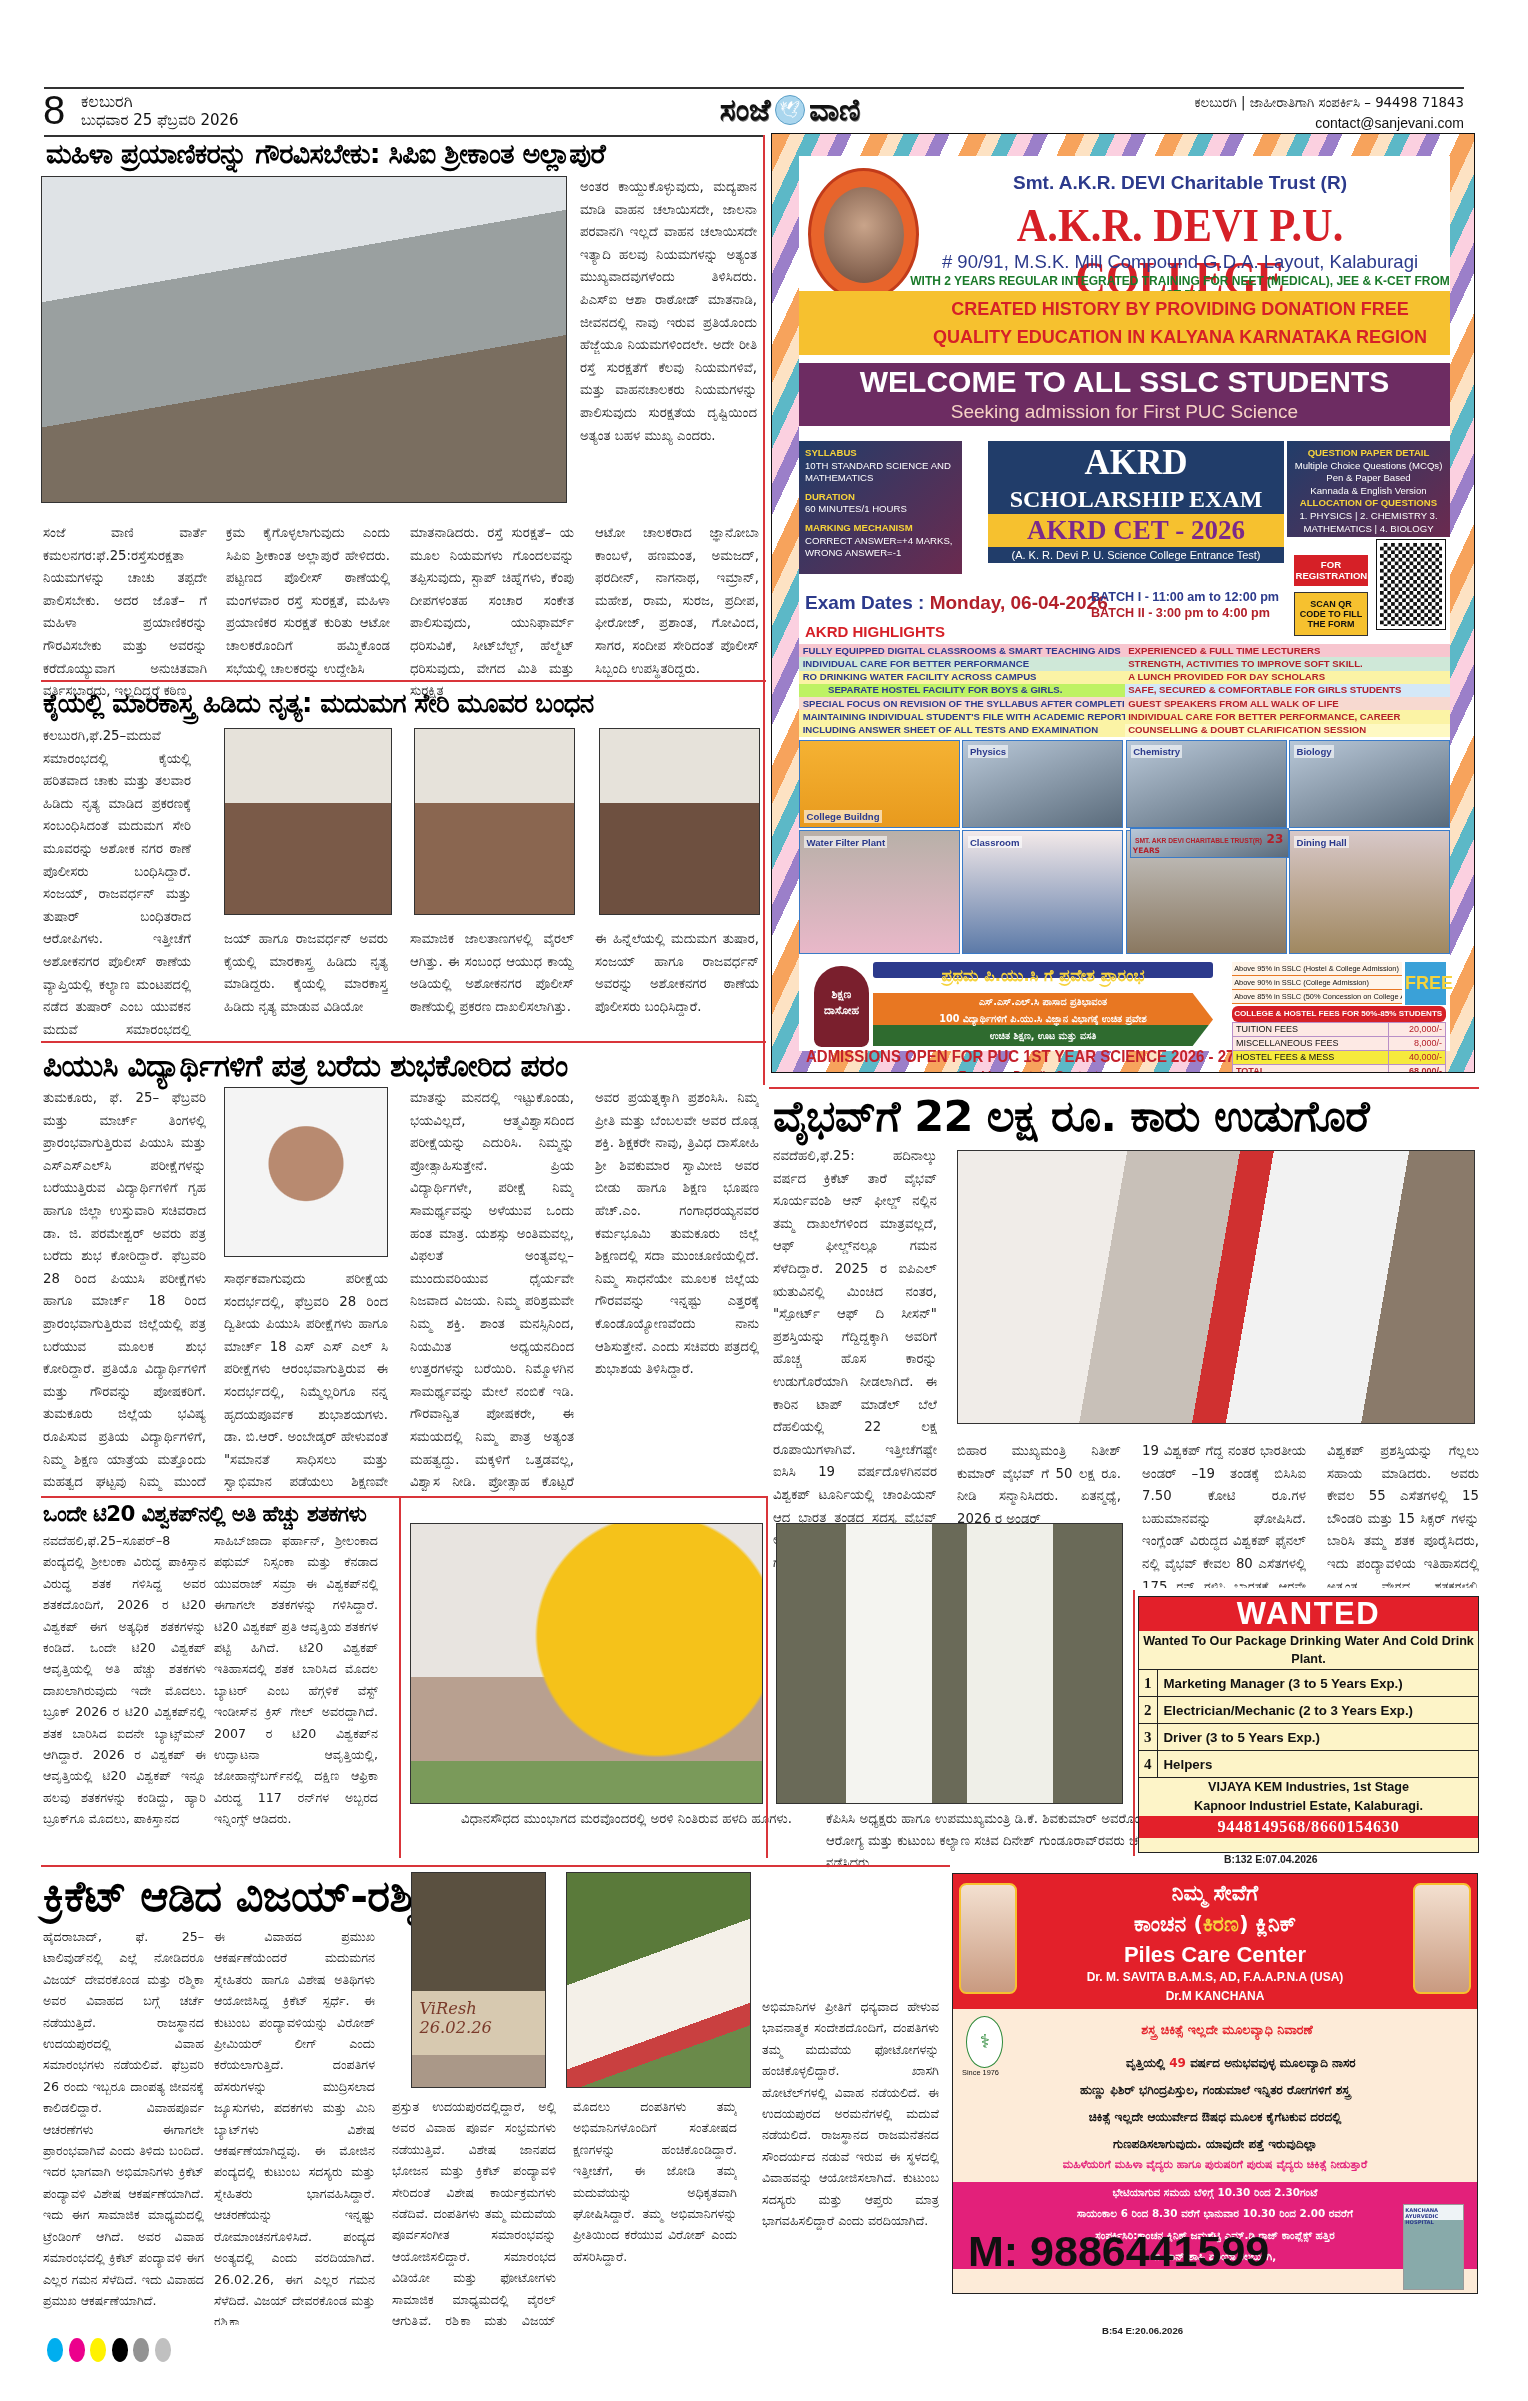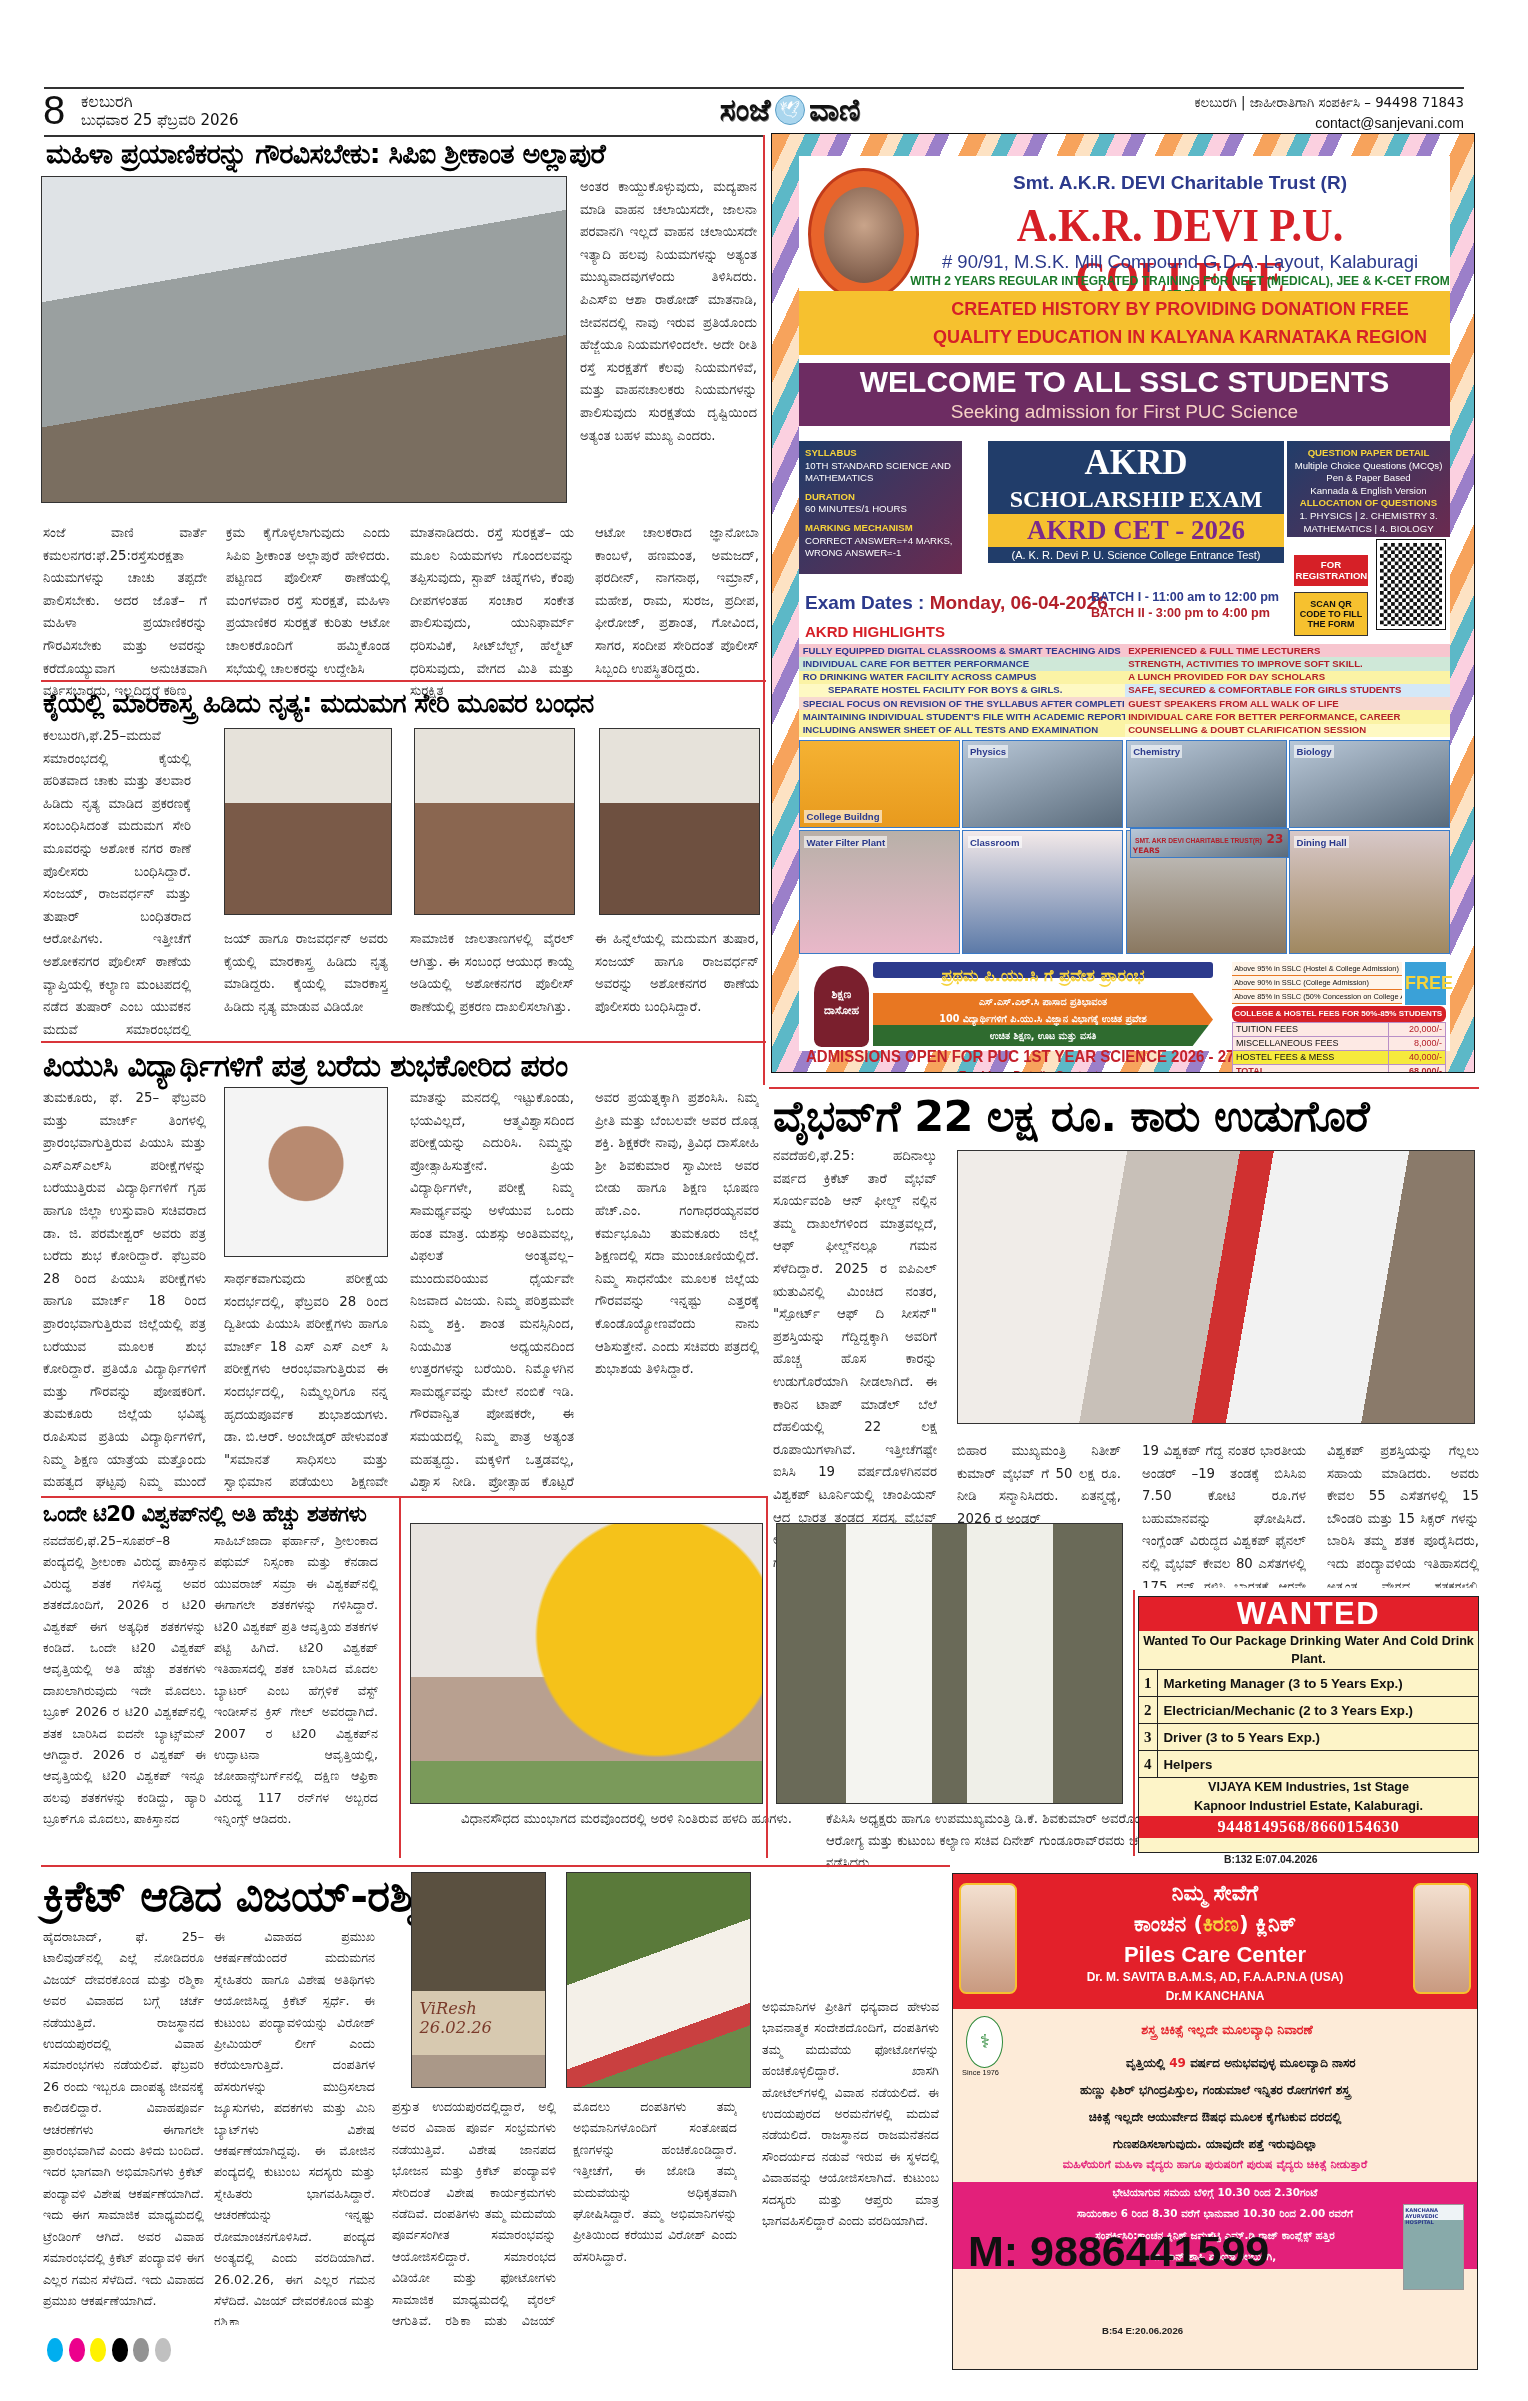--- a/index.html
+++ b/index.html
@@ -81,21 +81,21 @@
   .wanted{left:1138px;top:1596px;width:341px;height:257px;border:1.5px solid #222;background:#fdf4c8;font-family:"Liberation Sans",sans-serif;}
   .wanted .wt{background:#e3202a;color:#fff;font-size:31px;font-weight:bold;text-align:center;line-height:34px;letter-spacing:1.5px;}
   .wanted .desc{text-align:center;font-weight:bold;font-size:12.6px;line-height:18px;border-bottom:1.5px solid #222;padding:1px;}
   .wanted .row{display:flex;border-bottom:1.5px solid #222;height:27px;align-items:center;font-weight:bold;font-size:13.3px;}
   .wanted .row .num{width:18.5px;border-right:1.5px solid #222;height:100%;display:flex;align-items:center;justify-content:center;font-family:"Liberation Serif",serif;font-size:15px;}
   .wanted .row .txt{padding-left:6px;}
   .wanted .co{text-align:center;font-size:12.6px;font-weight:bold;line-height:19px;}
   .wanted .phone{background:#e3202a;color:#fff;text-align:center;font-size:16.3px;font-weight:bold;font-family:"Liberation Serif",serif;letter-spacing:0.7px;line-height:22px;}
   .adcode{font-family:"Liberation Sans",sans-serif;font-weight:bold;font-size:10.4px;color:#222;}
   
-  .clinic{left:952px;top:1873px;width:526px;height:497px;border:1.5px solid #222;background:#fdebd8;font-family:"DejaVu Sans",sans-serif;overflow:hidden;}
+  .clinic{left:952px;top:1873px;width:526px;height:421px;border:1.5px solid #222;background:#fdebd8;font-family:"DejaVu Sans",sans-serif;overflow:hidden;}
   .clinic .red{position:absolute;left:0;top:0;width:100%;height:135px;background:#e3202a;}
   .clinic .doc{position:absolute;top:9px;width:58px;height:111px;border:2.2px solid #f6c12f;border-radius:7.4px;background:linear-gradient(#f3e0d0,#c99a80);}
   .clinic .t1{position:absolute;top:7.4px;left:0;width:100%;text-align:center;color:#fff;font-weight:bold;font-size:21px;}
   .clinic .t2{position:absolute;top:38px;left:0;width:100%;text-align:center;color:#fff;font-weight:bold;font-size:21px;}
   .clinic .t2 .kiran{color:#f6d33c;}
   .clinic .t3{position:absolute;top:68px;left:0;width:100%;text-align:center;color:#fff;font-weight:bold;font-size:22px;font-family:"Liberation Sans",sans-serif;}
   .clinic .t4{position:absolute;top:96px;left:0;width:100%;text-align:center;color:#fff;font-weight:bold;font-size:12px;font-family:"Liberation Sans",sans-serif;}
   .clinic .t5{position:absolute;top:115px;left:0;width:100%;text-align:center;color:#fff;font-weight:bold;font-size:12px;font-family:"Liberation Sans",sans-serif;}
   .clinic .logo-c{position:absolute;top:142px;left:13.3px;width:37px;height:52px;border-radius:50%;border:1.5px solid #2f8a3a;background:#fff;color:#2f8a3a;font-size:19px;text-align:center;line-height:49px;}
   .clinic .since{position:absolute;top:194px;left:9px;font-size:7.4px;font-family:"Liberation Sans",sans-serif;}
@@ -208,21 +208,21 @@
       <div class="b2">BATCH II - 3:00 pm to 4:00 pm</div>
     </div>
     <div class="hl-title">AKRD HIGHLIGHTS</div>
     <div class="hl-grid" id="hl-grid">
         <div style="background: rgb(247, 198, 207); color: rgb(44, 58, 140);">FULLY EQUIPPED DIGITAL CLASSROOMS &amp; SMART TEACHING AIDS</div>
         <div style="background: rgb(247, 198, 207); color: rgb(179, 32, 42);">EXPERIENCED &amp; FULL TIME LECTURERS</div>
         <div style="background: rgb(207, 232, 216); color: rgb(44, 58, 140);">INDIVIDUAL CARE FOR BETTER PERFORMANCE</div>
         <div style="background: rgb(207, 232, 216); color: rgb(179, 32, 42);">STRENGTH, ACTIVITIES TO IMPROVE SOFT SKILL.</div>
         <div style="background: rgb(251, 243, 165); color: rgb(44, 58, 140);">RO DRINKING WATER FACILITY ACROSS CAMPUS</div>
         <div style="background: rgb(251, 243, 165); color: rgb(179, 32, 42);">A LUNCH PROVIDED FOR DAY SCHOLARS</div>
-        <div style="background: #fef9c3; color: rgb(44, 58, 140); padding-left: 29px;">SEPARATE HOSTEL FACILITY FOR BOYS &amp; GIRLS.</div>
+        <div style="background: #bef264; color: rgb(44, 58, 140); padding-left: 29px;">SEPARATE HOSTEL FACILITY FOR BOYS &amp; GIRLS.</div>
         <div style="background: rgb(212, 232, 247); color: rgb(179, 32, 42);">SAFE, SECURED &amp; COMFORTABLE FOR GIRLS STUDENTS</div>
         <div style="background: rgb(247, 217, 208); color: rgb(44, 58, 140);">SPECIAL FOCUS ON REVISION OF THE SYLLABUS AFTER COMPLETION</div>
         <div style="background: rgb(247, 217, 208); color: rgb(179, 32, 42);">GUEST SPEAKERS FROM ALL WALK OF LIFE</div>
         <div style="background: rgb(251, 243, 165); color: rgb(44, 58, 140);">MAINTAINING INDIVIDUAL STUDENT'S FILE WITH ACADEMIC REPORT</div>
         <div style="background: rgb(251, 243, 165); color: rgb(179, 32, 42);">INDIVIDUAL CARE FOR BETTER PERFORMANCE, CAREER</div>
         <div style="background: rgb(251, 243, 165); color: rgb(44, 58, 140);">INCLUDING ANSWER SHEET OF ALL TESTS AND EXAMINATION</div>
         <div style="background: #fef9c3; color: rgb(179, 32, 42);">COUNSELLING &amp; DOUBT CLARIFICATION SESSION</div>
       </div>
     <div class="photos">
       <div style="background:linear-gradient(#f5b233,#e89a1d);">

